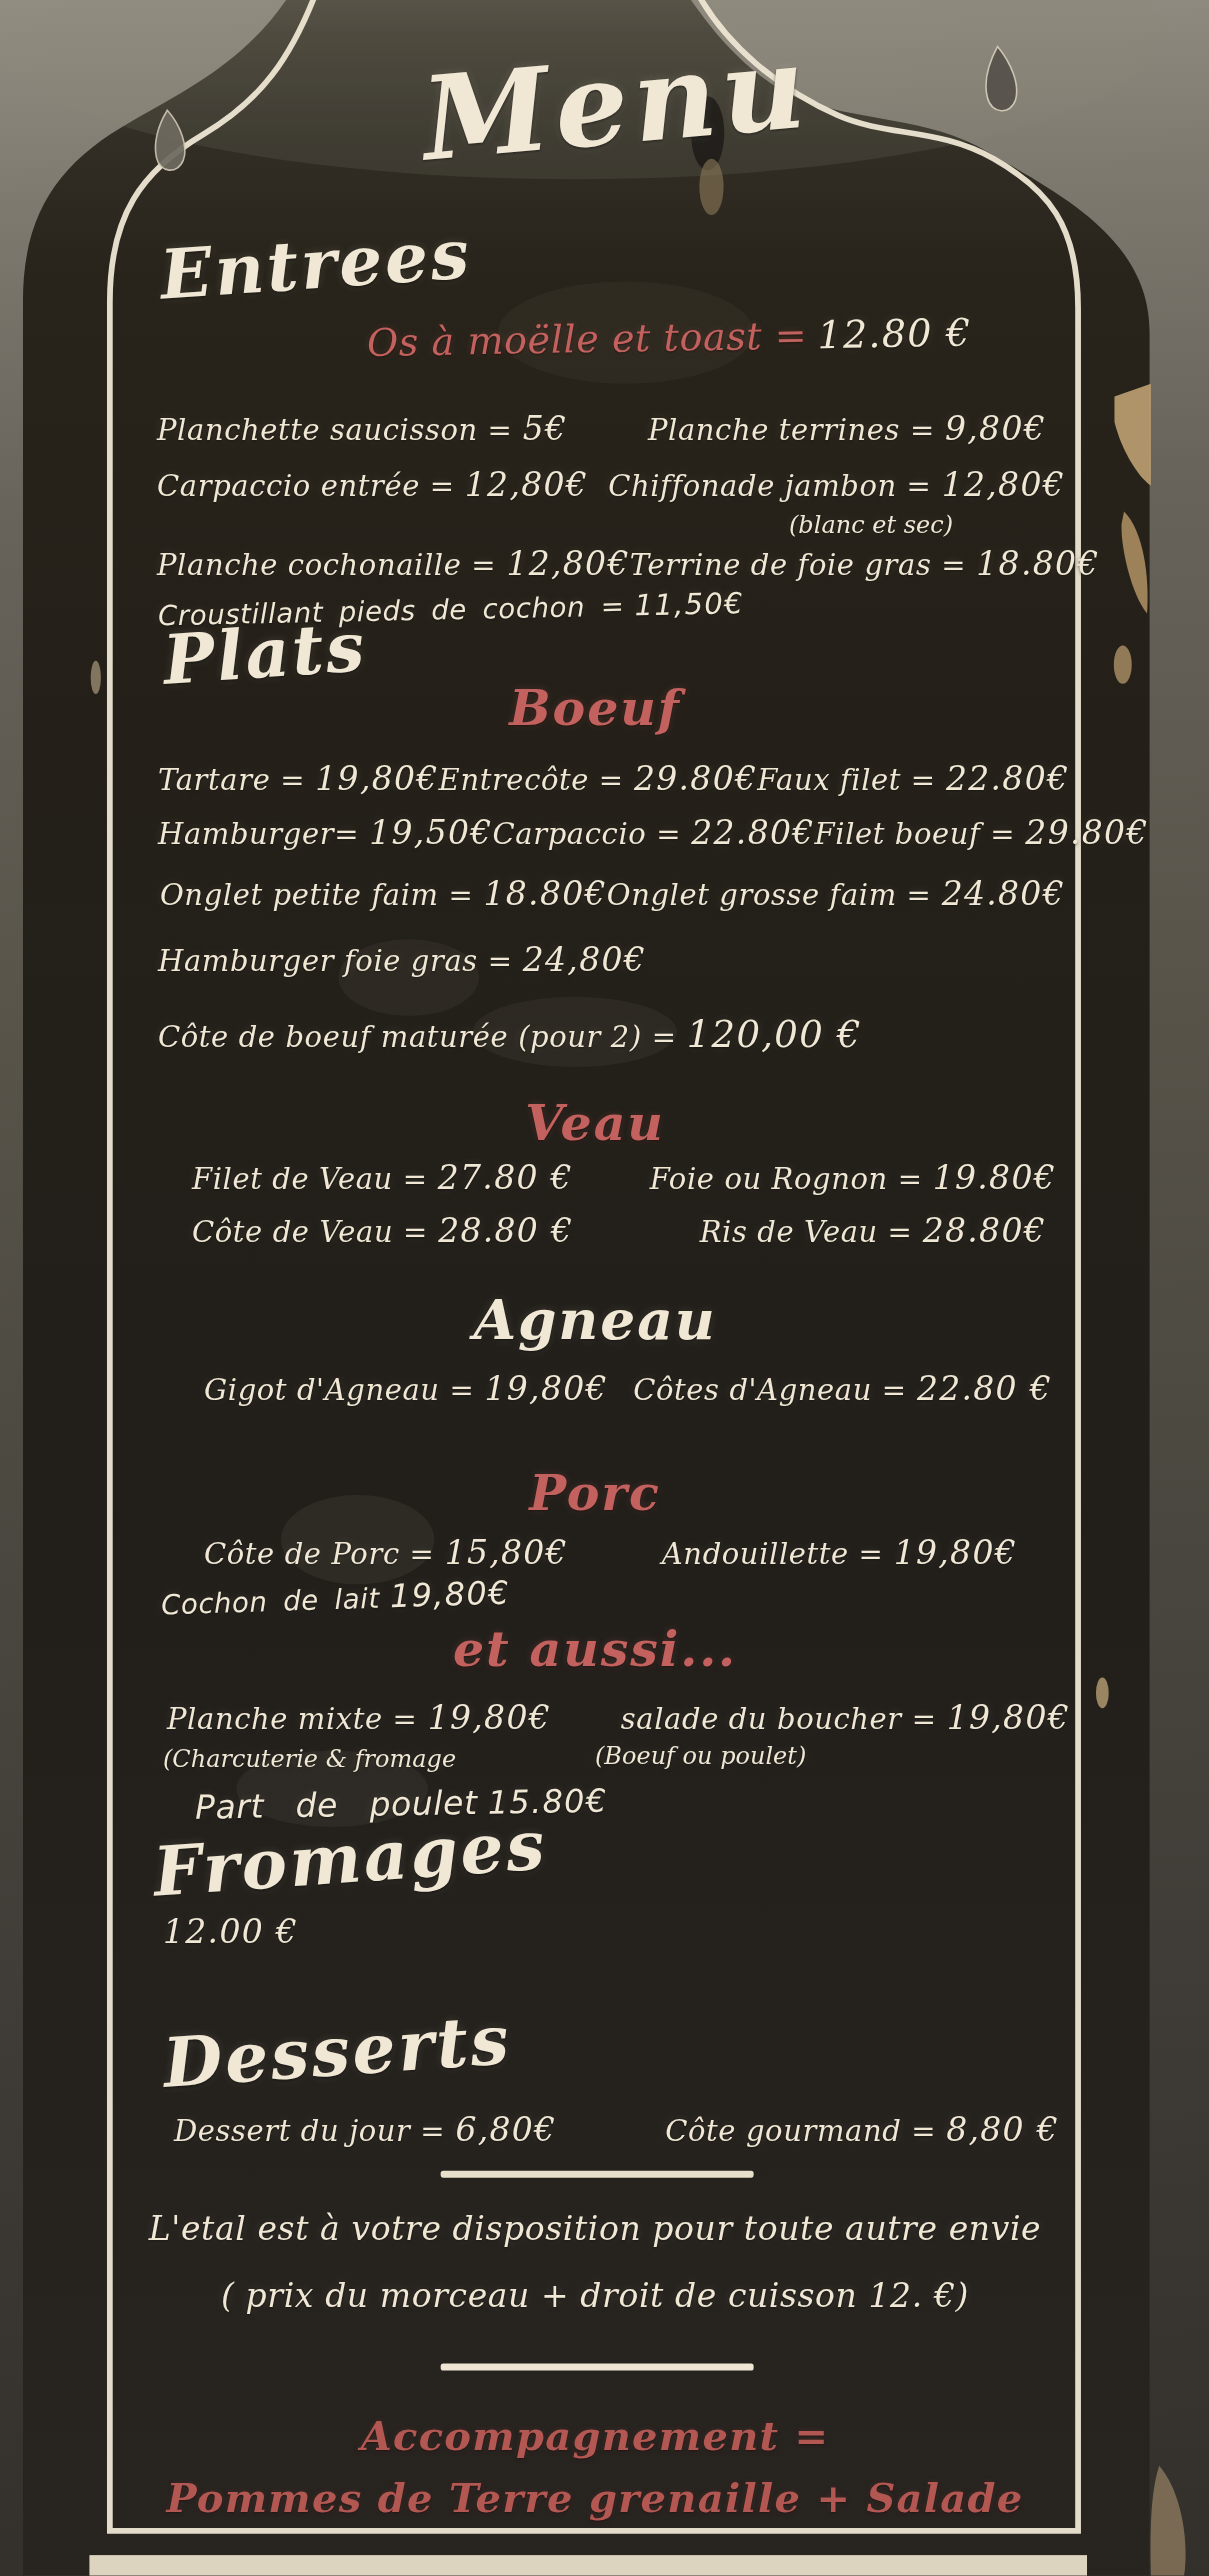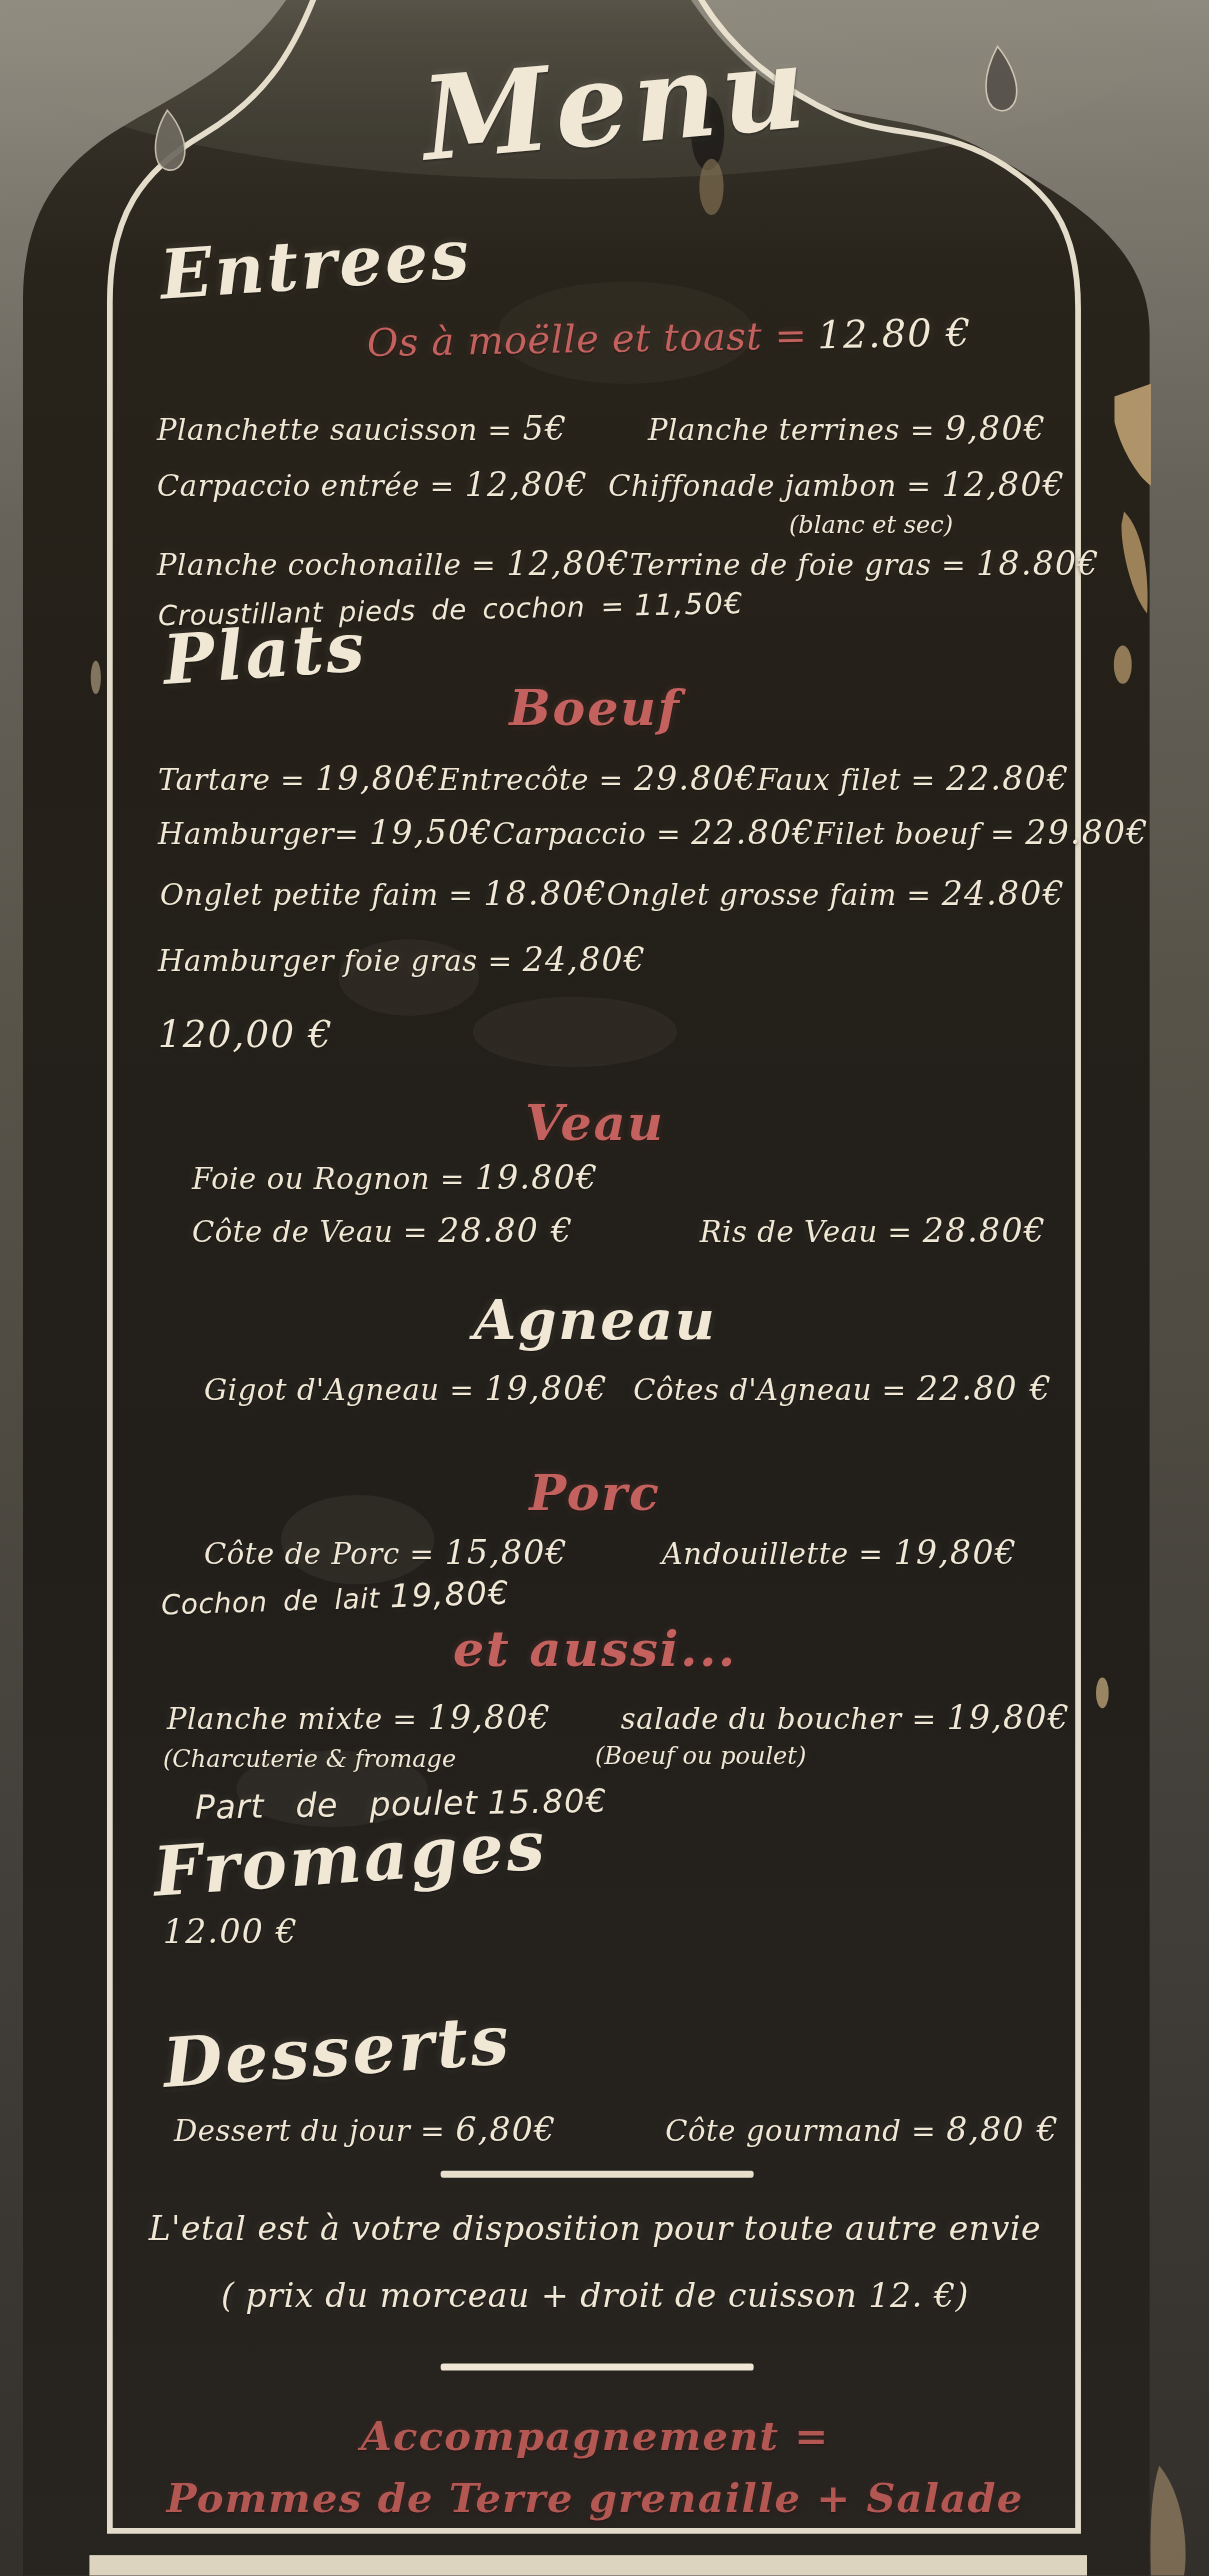--- a/index.html
+++ b/index.html
@@ -176,27 +176,32 @@
 
 <div class="row" style="top:940px;left:158px;right:153px">
   <span class="it">
     <span class="txt lb" style="position:static">Hamburger foie gras =</span>
     <span class="txt pr" style="position:static">24,80€</span>
   </span>
 </div>
 
 <div class="row" style="top:1013px;left:158px;right:447px">
   <span class="it">
+    <span class="txt lb" style="position:static">Côte de boeuf maturée (pour 2) =</span>
     <span class="txt pr" style="position:static;font-size:37px">120,00 €</span>
   </span>
 </div>
 
 <div class="txt h-red red ctr" style="top:1094px;font-style:italic">Veau</div>
 
 <div class="row" style="top:1158px;left:192px;right:153px">
+  <span class="it">
+    <span class="txt lb" style="position:static">Filet de Veau =</span>
+    <span class="txt pr" style="position:static">27.80 €</span>
+  </span>
   <span class="it">
     <span class="txt lb" style="position:static">Foie ou Rognon =</span>
     <span class="txt pr" style="position:static">19.80€</span>
   </span>
 </div>
 
 <div class="row" style="top:1211px;left:192px;right:163px">
   <span class="it">
     <span class="txt lb" style="position:static">Côte de Veau =</span>
     <span class="txt pr" style="position:static">28.80 €</span>

